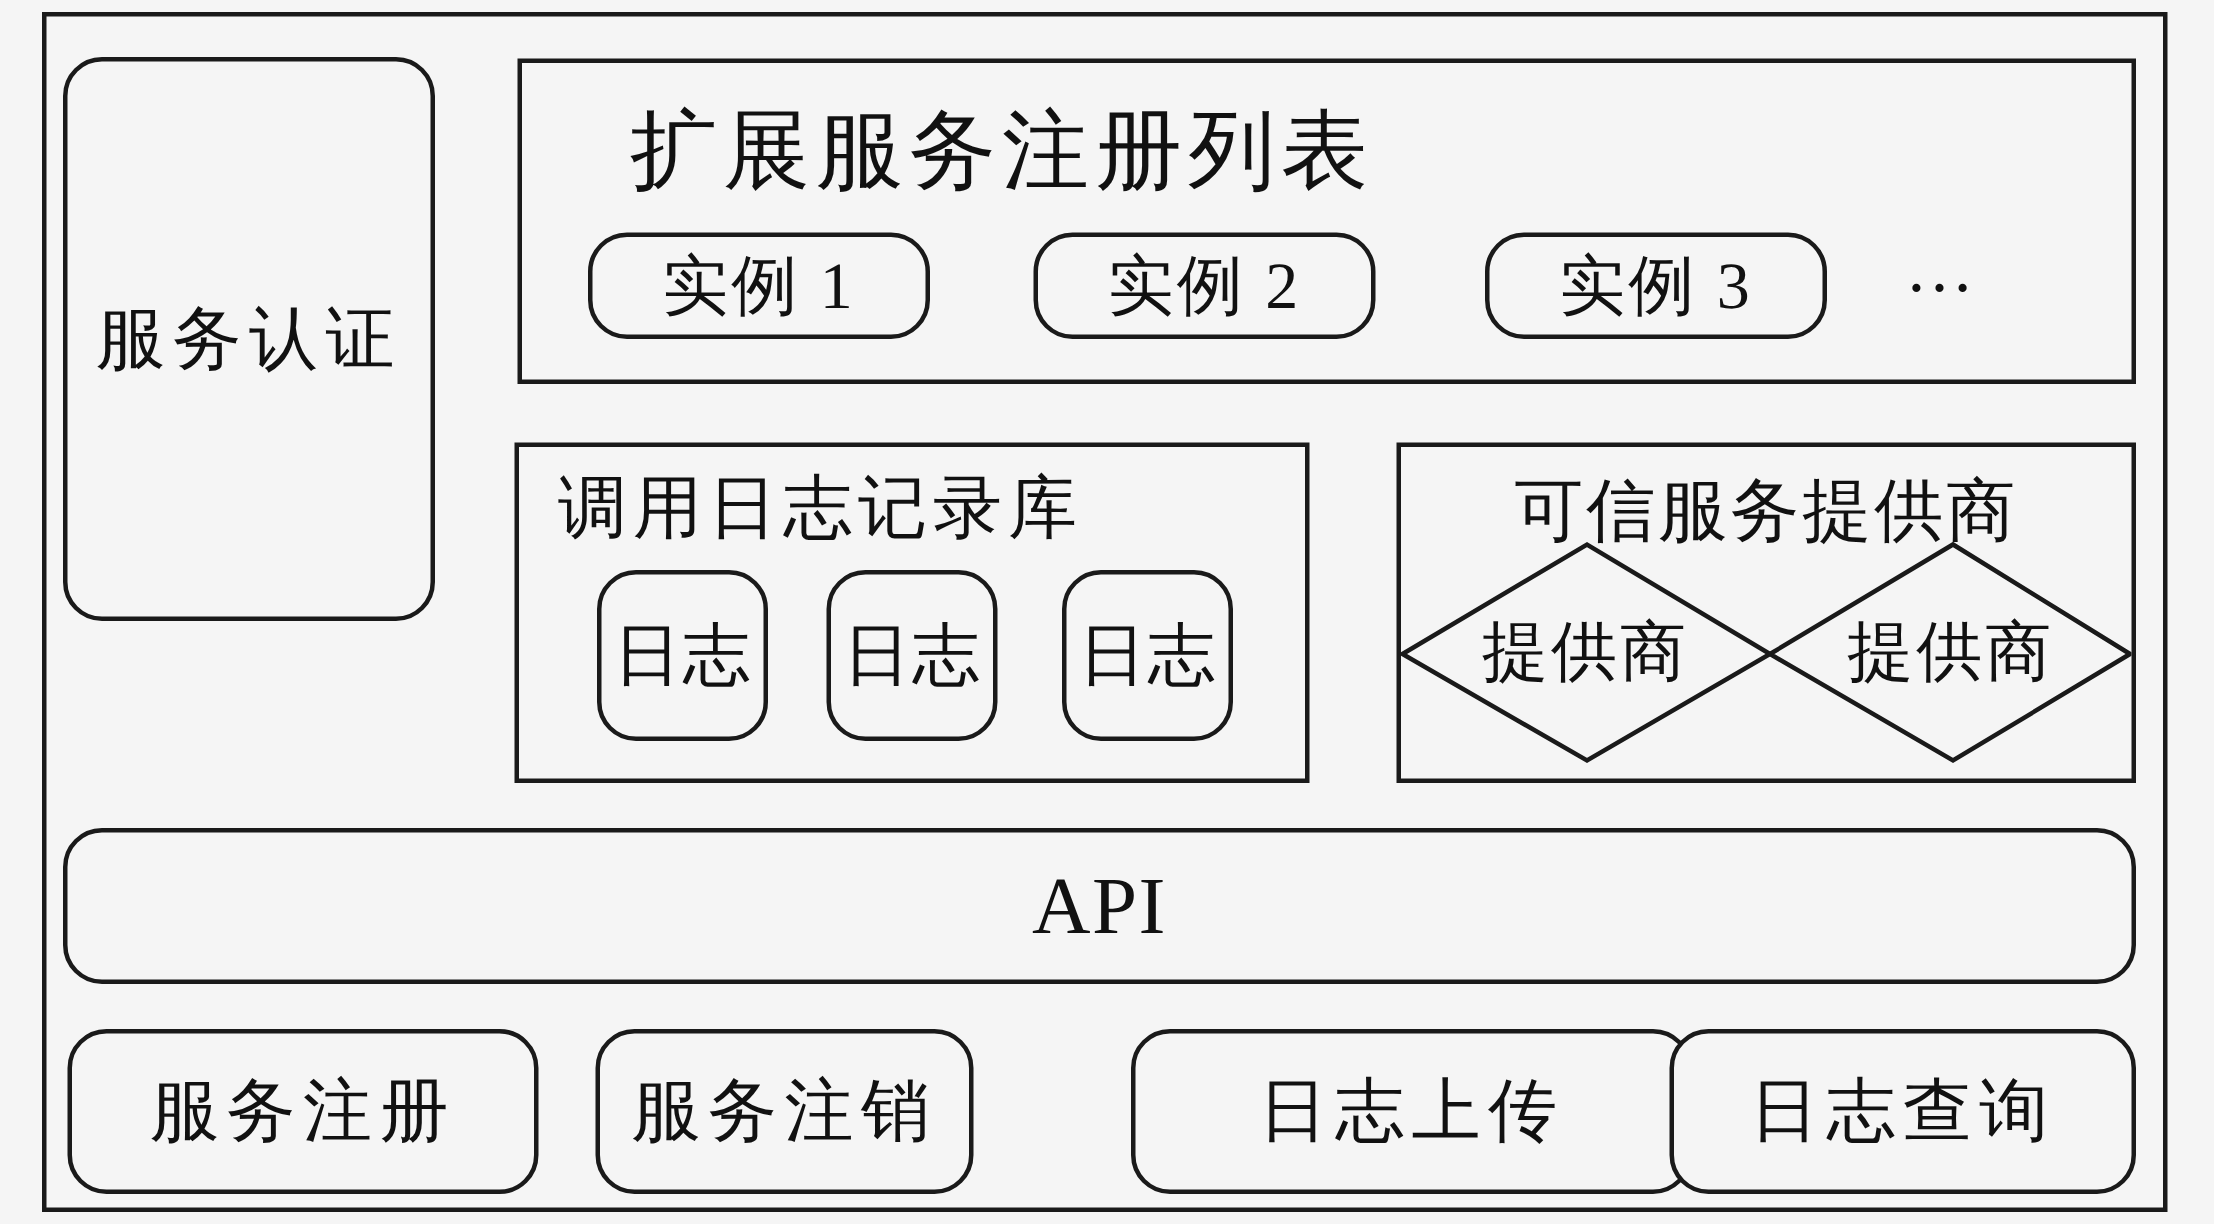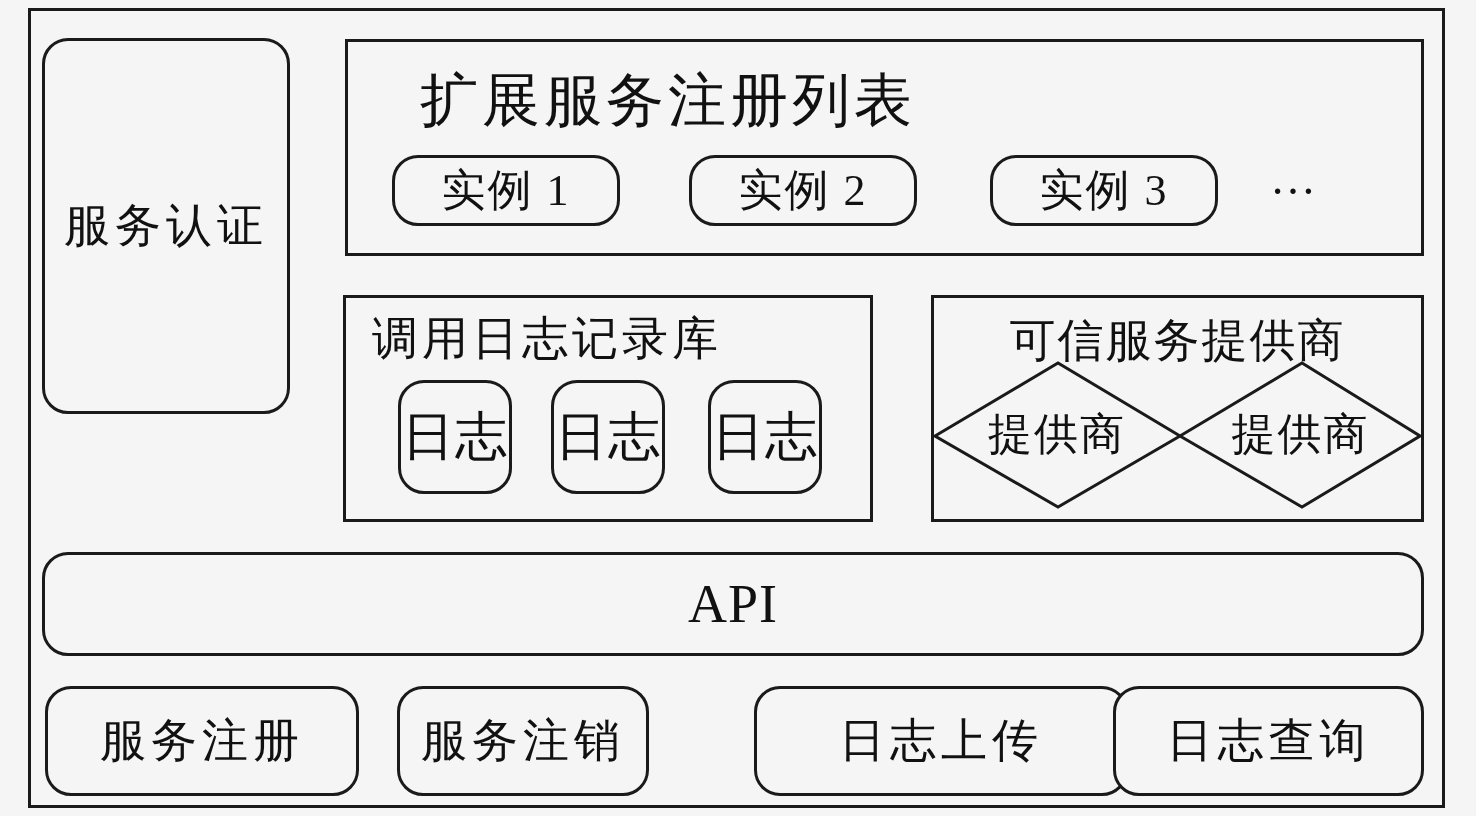--- a/index.html
+++ b/index.html
@@ -53,21 +53,21 @@
   .ellipsis span { transform: translateY(-12px); }
 
   
   .logstore { left: 312px; top: 284px; width: 530px; height: 227px; }
   .logstore-title {
     position: absolute; left: 26px; top: 10px;
     font-size: 46px; letter-spacing: 4px; white-space: nowrap;
   }
   .log {
     position: absolute; top: 82px; width: 114px; height: 114px;
-    font-size: 52px; letter-spacing: 1px;
+    font-size: 45px; letter-spacing: 1px;
   }
   .log1 { left: 52px; } .log2 { left: 205px; } .log3 { left: 362px; }
 
   
   .providers { left: 900px; top: 284px; width: 493px; height: 227px; }
   .providers-title {
     position: absolute; left: 0; right: 0; top: 12px;
     text-align: center; font-size: 46px; letter-spacing: 2px; white-space: nowrap;
   }
   .diamonds { position: absolute; left: 0; top: 0; width: 100%; height: 100%; }

